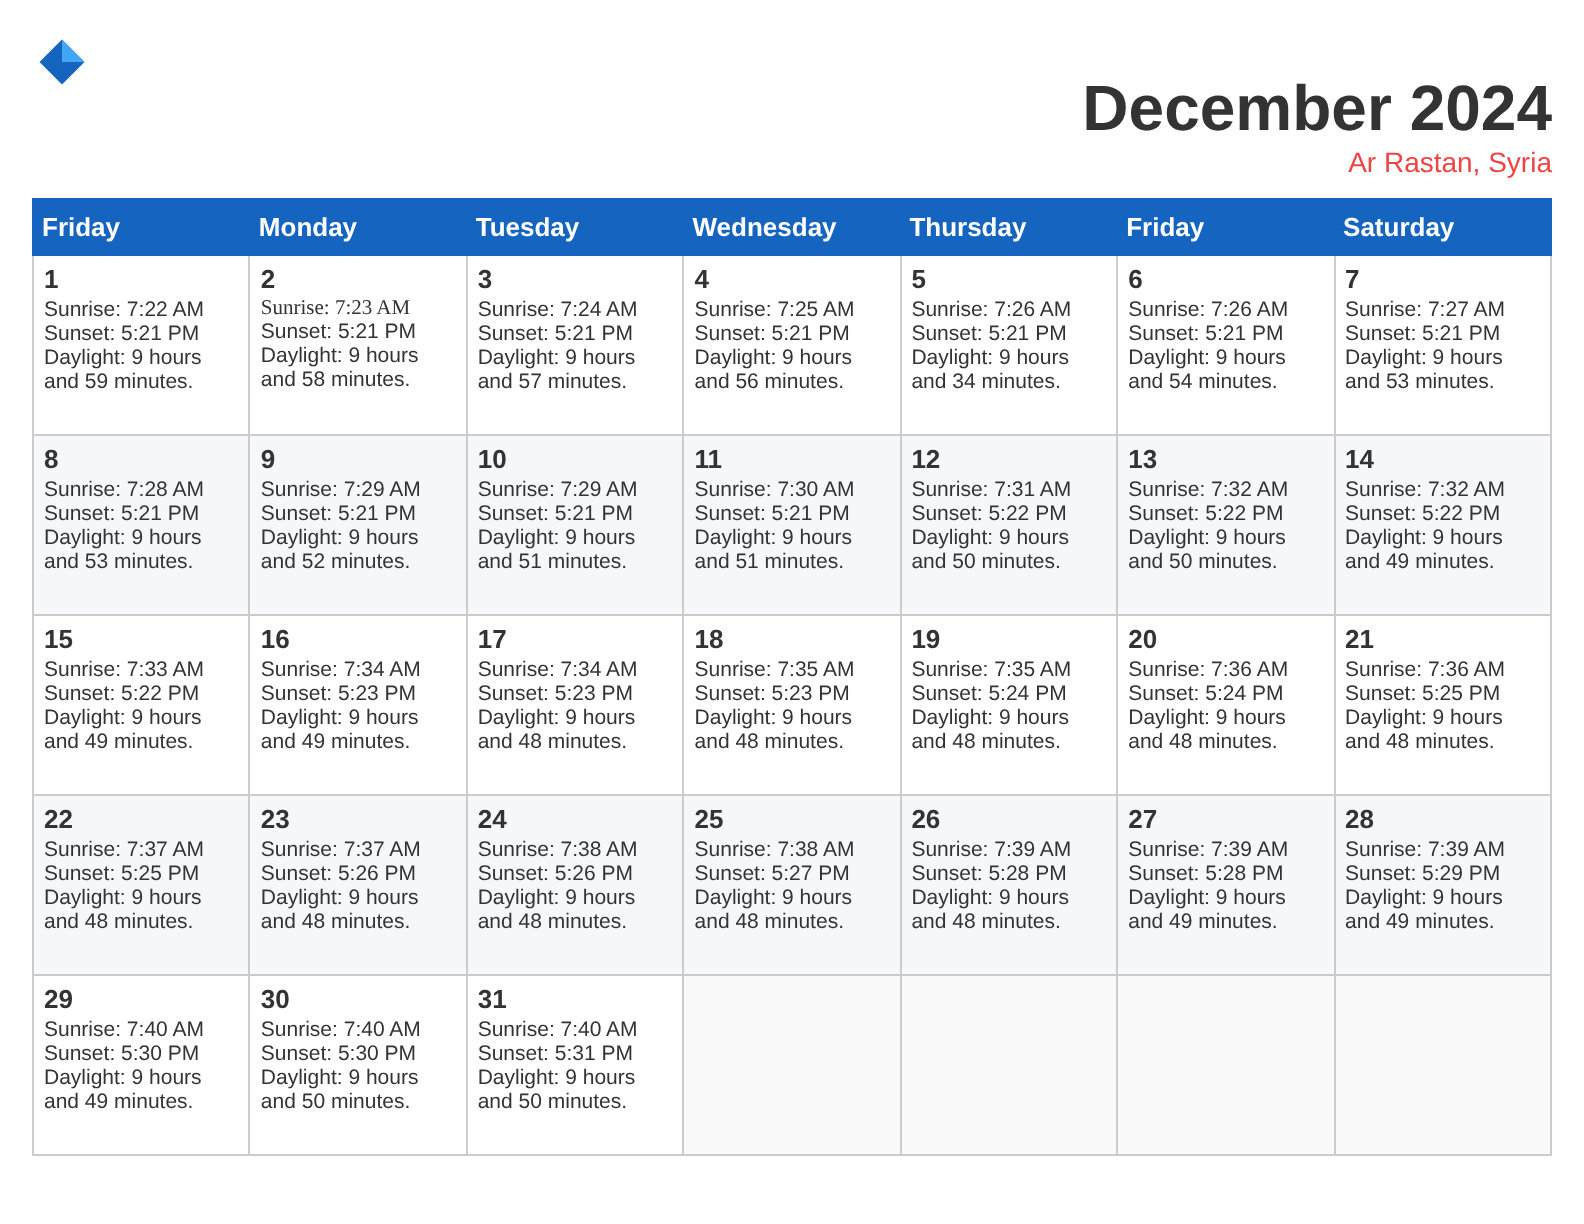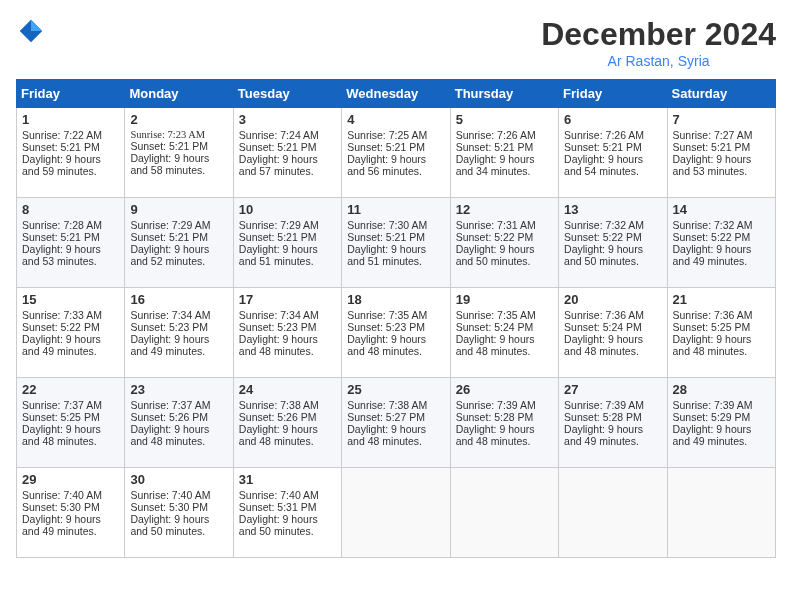--- a/index.html
+++ b/index.html
@@ -26,30 +26,31 @@
       line-height: 1.2;
     }
     .logo-general { color: #333; }
     .logo-blue { color: #1565c0; }
     .logo-icon {
       width: 30px;
       height: 30px;
       margin-right: 4px;
     }
     .title-block {
-      text-align: center;
+      text-align: right;
+      margin-top: 20px;
     }
     .month-title {
       font-size: 32px;
       font-weight: bold;
       color: #333;
     }
     .location {
       font-size: 14px;
-      color: #3b82f6;
+      color: #ef4444;
     }
     table {
       width: 100%;
       border-collapse: collapse;
       table-layout: fixed;
     }
     th {
       background-color: #1565c0;
       color: #fff;
       font-size: 13px;

